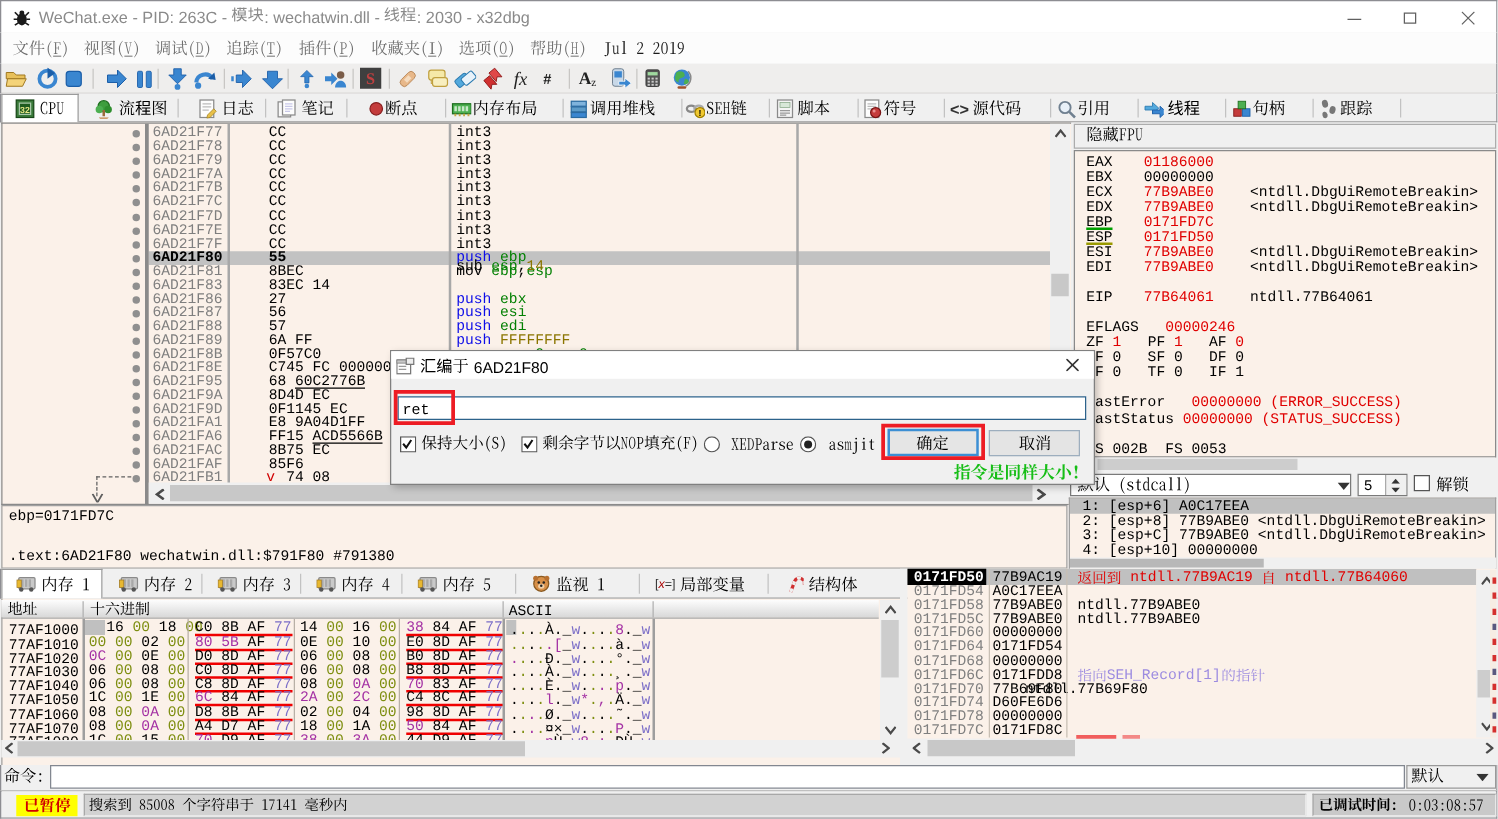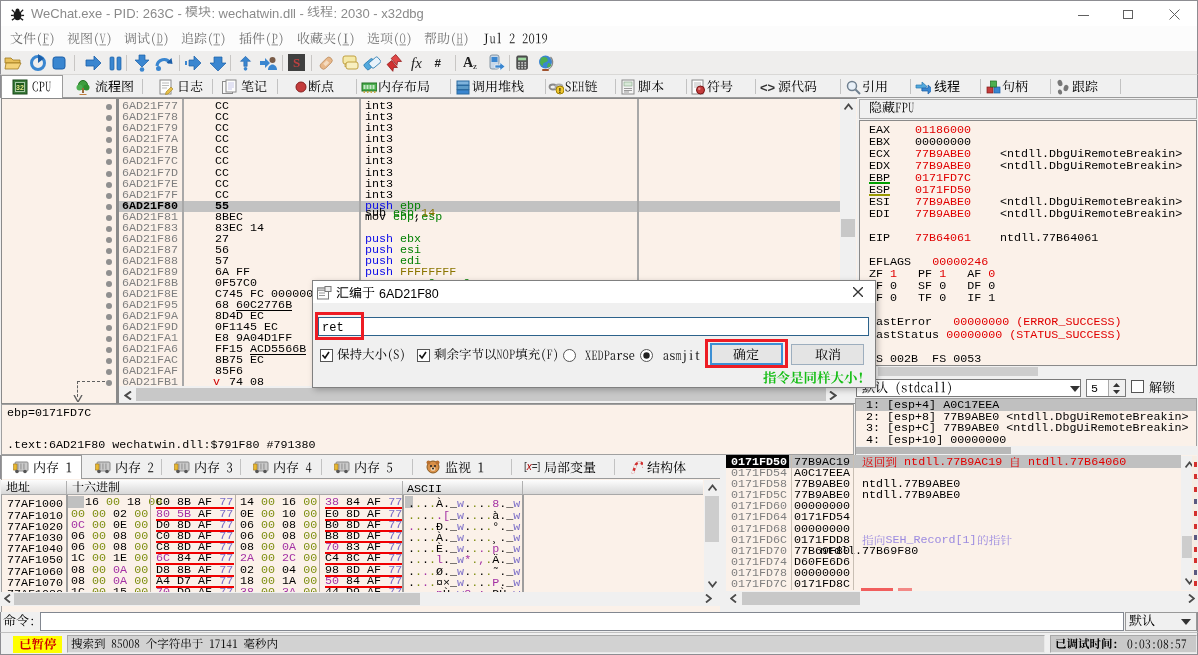--- a/index.html
+++ b/index.html
@@ -1148,21 +1148,21 @@
 <div style="position:absolute;left:1149px;top:381px">
     <svg width="26.0" height="15.3" style="vertical-align:top" fill="#000">
       <g transform="translate(0,11.18) scale(0.013000,-0.013000)">
         <use href="#s89E3" x="0"></use>
         <use href="#s9501" x="1000"></use>
       </g>
     </svg>
   </div>
 <div class="ab" style="left:855px;top:398px;width:342px;height:57px;background:#FBF1E9;border:1px solid #A0A0A0;border-bottom:none"></div>
 <div class="ab" style="left:856px;top:399px;width:340px;height:12px;background:#C0C0C0"></div>
-<div class="mono ab" style="left:866px;top:400px;line-height:11.7px;color:#000">1: [esp+4] A0C17EEA</div>
+<div class="mono ab" style="left:866px;top:400px;line-height:11.7px;color:#000">1: [esp+6] A0C17EEA</div>
 <div class="mono ab" style="left:866px;top:412px;line-height:11.7px;color:#000">2: [esp+8] 77B9ABE0 &lt;ntdll.DbgUiRemoteBreakin&gt;</div>
 <div class="mono ab" style="left:866px;top:423px;line-height:11.7px;color:#000">3: [esp+C] 77B9ABE0 &lt;ntdll.DbgUiRemoteBreakin&gt;</div>
 <div class="mono ab" style="left:866px;top:435px;line-height:11.7px;color:#000">4: [esp+10] 00000000</div>
 <div class="ab" style="left:856px;top:446px;width:341px;height:9px;background:#F0F0F0"></div>
 <div class="ab" style="left:856px;top:447px;width:155px;height:7px;background:#B8B8B8"></div>
 <div class="ab" style="left:0;top:612px;width:1198px;height:20px;background:#F0F0F0;border-left:1px solid #8D8D92;border-right:1px solid #8D8D92"></div>
 <div style="position:absolute;left:3px;top:614px">
     <svg width="32.5" height="15.3" style="vertical-align:top" fill="#000">
       <g transform="translate(0,11.18) scale(0.013000,-0.013000)">
         <use href="#s547D" x="0"></use>

